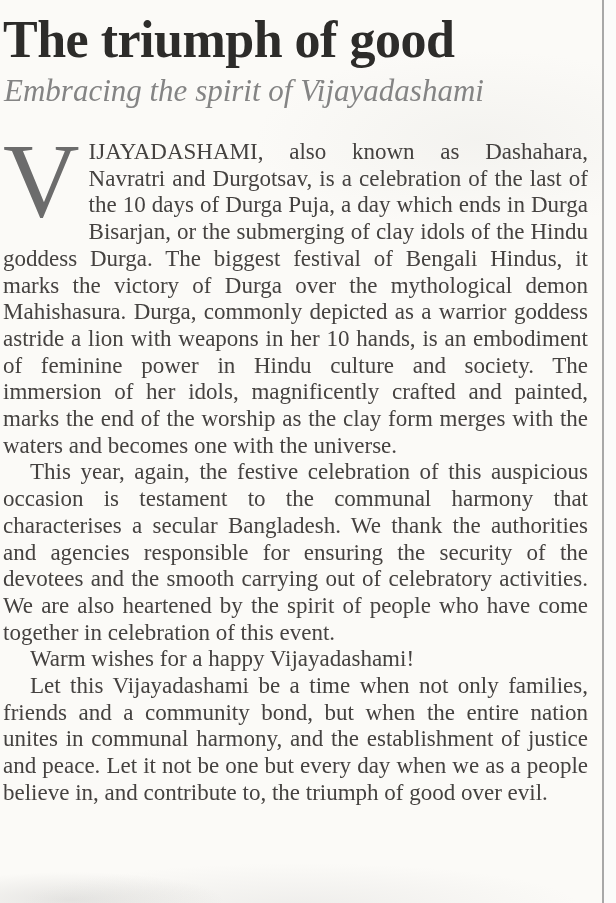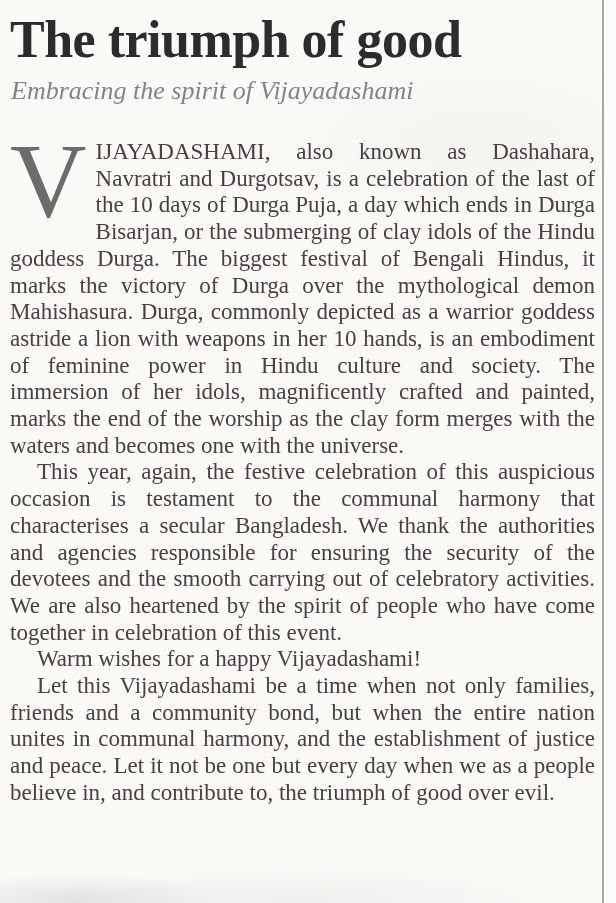--- a/index.html
+++ b/index.html
@@ -30,39 +30,39 @@
   .outer-margin {
     position: absolute;
     left: 604px;
     top: 0;
     right: 0;
     height: 903px;
     background: #fbfbfa;
   }
   .content {
     position: absolute;
-    left: 10px;
+    left: 3px;
     top: 0;
     width: 585px;
   }
   .title {
     margin: 0;
     padding-top: 12px;
     font-size: 52px;
     line-height: 56px;
     font-weight: bold;
     letter-spacing: -0.5px;
     color: #2d2c2a;
     white-space: nowrap;
   }
   .subtitle {
     margin: 4px 0 13px 1px;
     font-style: italic;
     font-weight: normal;
-    font-size: 26px;
+    font-size: 31px;
     line-height: 38px;
     color: #848484;
     white-space: nowrap;
   }
   .article-body {
     margin-top: 29px;
   }
   .article-body p {
     margin: 0;
     font-size: 23px;

